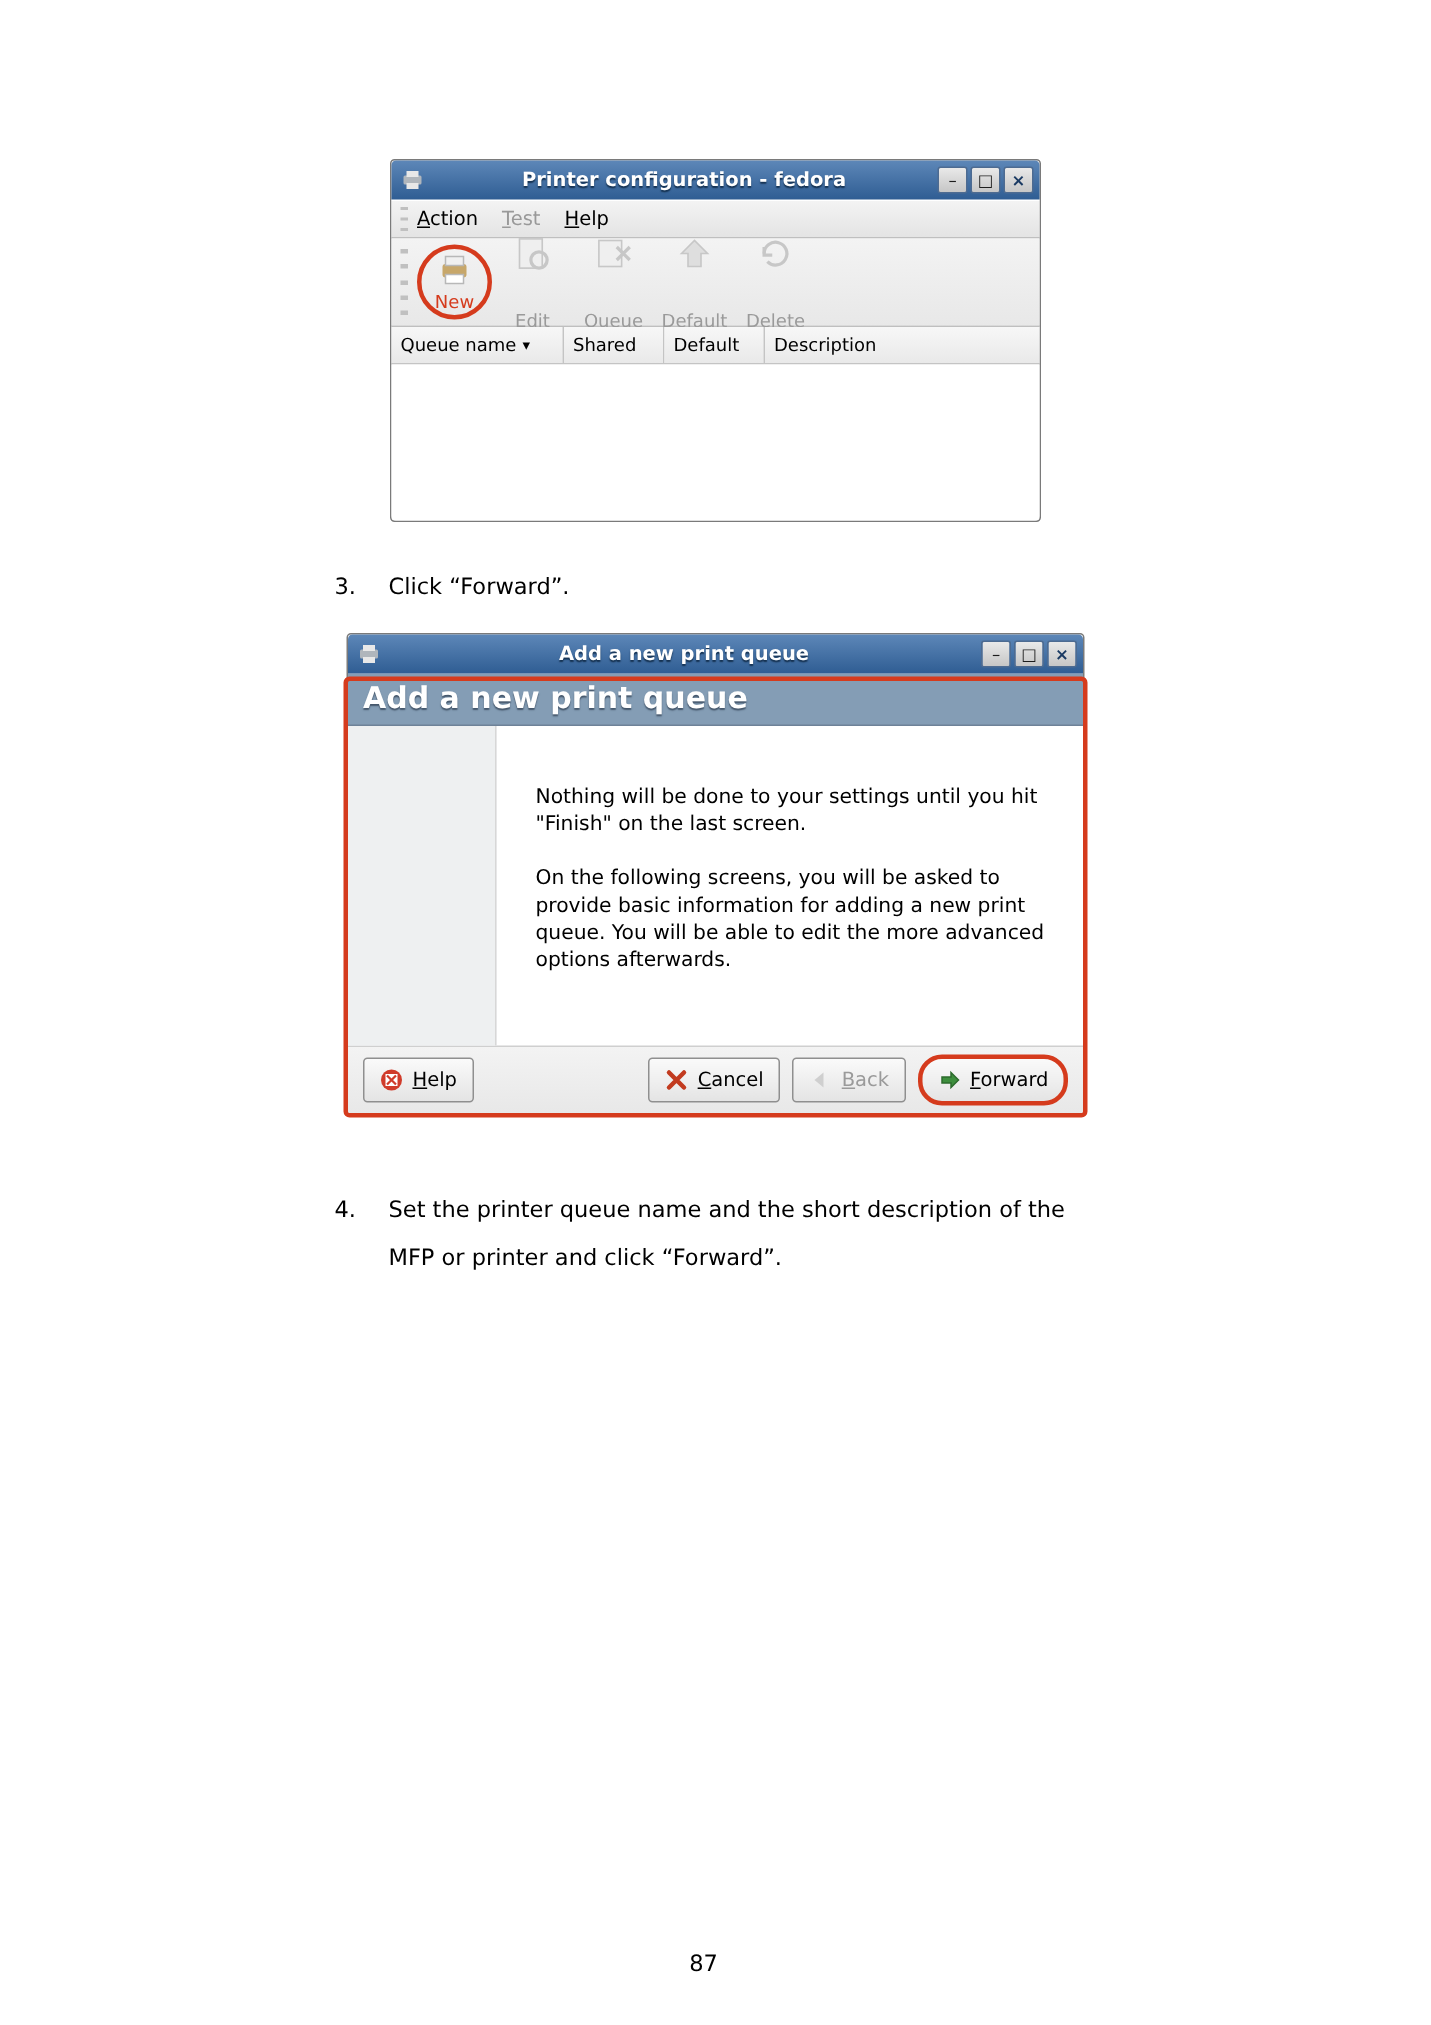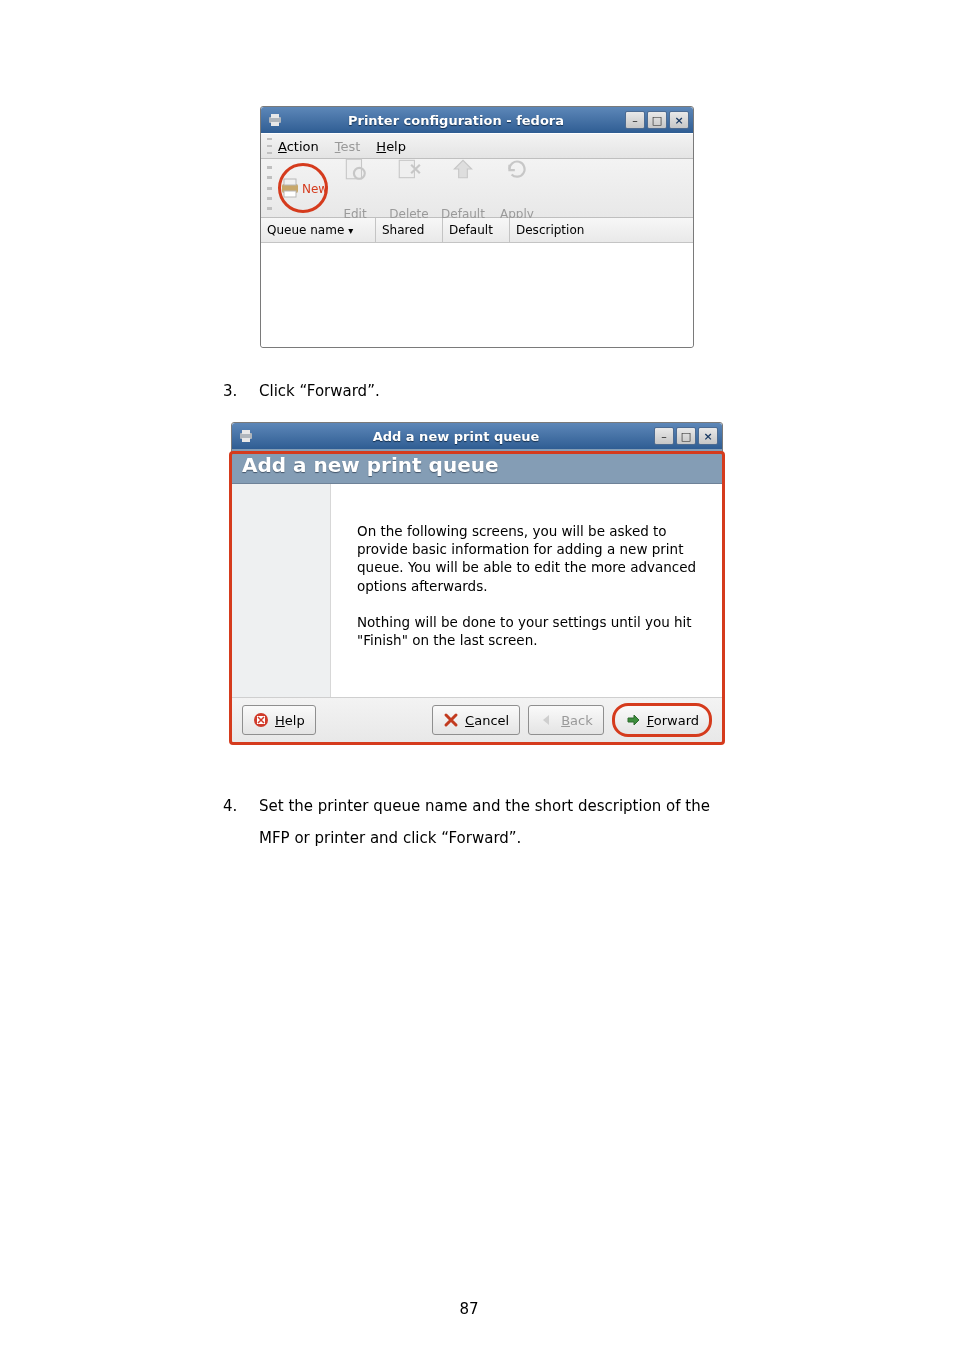--- a/index.html
+++ b/index.html
@@ -21,21 +21,21 @@
   .menu-item.disabled{color:#999;}
   .menu-item .mn{text-decoration:underline;}
   .toolbar{height:58px;background:linear-gradient(#f3f3f3,#e8e8e8);border-bottom:1px solid #bfbfbf;display:flex;align-items:center;padding:0 6px;font-size:13px;}
   .toolbar .handle{width:5px;height:44px;margin-right:6px;display:flex;flex-direction:column;justify-content:space-between;}
   .toolbar .handle span{height:3px;background:#c0c0c0;}
   .tb-tool{width:54px;height:54px;display:flex;flex-direction:column;align-items:center;justify-content:center;}
   .tb-tool.disabled .tool-label{color:#9a9a9a;margin-top:25px;}
   .tool-icon{width:30px;height:30px;display:flex;align-items:center;justify-content:center;}
   .tool-icon svg{display:block;}
   .tool-label{font-size:12px;margin-top:2px;}
-  .new-glow{border:3px solid #d53b1d;border-radius:50%;width:44px;height:44px;display:flex;flex-direction:row;align-items:center;justify-content:center;}
+  .new-glow{border:3px solid #d53b1d;border-radius:50%;width:44px;height:44px;display:flex;flex-direction:column;align-items:center;justify-content:center;}
   .new-glow .tool-icon{width:24px;height:24px;}
   .table-head{height:24px;display:flex;border-bottom:1px solid #c4c4c4;justify-content:space-between;}
   .th{border-right:1px solid #c4c4c4;background:linear-gradient(#f7f7f7,#e9e9e9);font-size:12px;display:flex;align-items:center;padding:0 6px;color:#000;}
   .th.qn{width:102px;}
   .th.sh{width:54px;}
   .th.df{width:54px;}
   .th.dc{flex:1;border-right:none;}
   .th .arrow{margin-left:4px;font-size:10px;}
   .win1-body{height:104px;background:#fff;border-bottom-left-radius:3px;border-bottom-right-radius:3px;}
   
@@ -120,38 +120,38 @@
           </div>
         <span class="tool-label">Edit</span>
       </div>
       <div class="tb-tool disabled">
         <div class="tool-icon">
             <svg viewBox="0 0 24 24" width="26" height="26">
               <rect x="3" y="4" width="14" height="16" fill="#efefef" stroke="#c7c7c7"></rect>
               <path d="M14 8 L22 16 M22 8 L14 16" stroke="#c7c7c7" stroke-width="2" fill="none"></path>
             </svg>
           </div>
-        <span class="tool-label">Delete</span>
+        <span class="tool-label">Queue</span>
       </div>
       <div class="tb-tool disabled">
         <div class="tool-icon">
             <svg viewBox="0 0 24 24" width="26" height="26">
               <path d="M4 12 L12 4 L20 12 L16 12 L16 20 L8 20 L8 12 Z" fill="#dedede" stroke="#c7c7c7"></path>
             </svg>
           </div>
         <span class="tool-label">Default</span>
       </div>
       <div class="tb-tool disabled">
         <div class="tool-icon">
             <svg viewBox="0 0 24 24" width="26" height="26">
               <path d="M5 12 A7 7 0 1 1 7 17" fill="none" stroke="#c7c7c7" stroke-width="2"></path>
               <path d="M5 8 L5 13 L10 13" fill="none" stroke="#c7c7c7" stroke-width="2"></path>
             </svg>
           </div>
-        <span class="tool-label">Apply</span>
+        <span class="tool-label">Delete</span>
       </div>
     </div>
     <div class="table-head">
       <div class="th qn">
           <span>Queue name</span>
           <span class="arrow">▾</span>
         </div>
       <div class="th sh">Shared</div>
       <div class="th df">Default</div>
       <div class="th dc">Description</div>
@@ -179,22 +179,22 @@
         <div class="tb-btn">□</div>
         <div class="tb-btn close">×</div>
       </div>
     </div>
     <div class="banner">
       <div class="banner-title">Add a new print queue</div>
     </div>
     <div class="win2-body">
       <div class="win2-side"></div>
       <div class="win2-content">
+        <p>Nothing will be done to your settings until you hit "Finish" on the last screen.</p>
         <p>On the following screens, you will be asked to provide basic information for adding a new print queue.  You will be able to edit the more advanced options afterwards.</p>
-        <p>Nothing will be done to your settings until you hit "Finish" on the last screen.</p>
       </div>
     </div>
     <div class="win2-footer">
       <div class="btn help">
         <span class="ico">
             <svg viewBox="0 0 16 16">
               <circle cx="8" cy="8" r="7" fill="#d03b2a"></circle>
               <rect x="4" y="4" width="8" height="8" fill="#fff"></rect>
               <path d="M5 5 L11 11 M11 5 L5 11" stroke="#d03b2a" stroke-width="1.5"></path>
             </svg>

